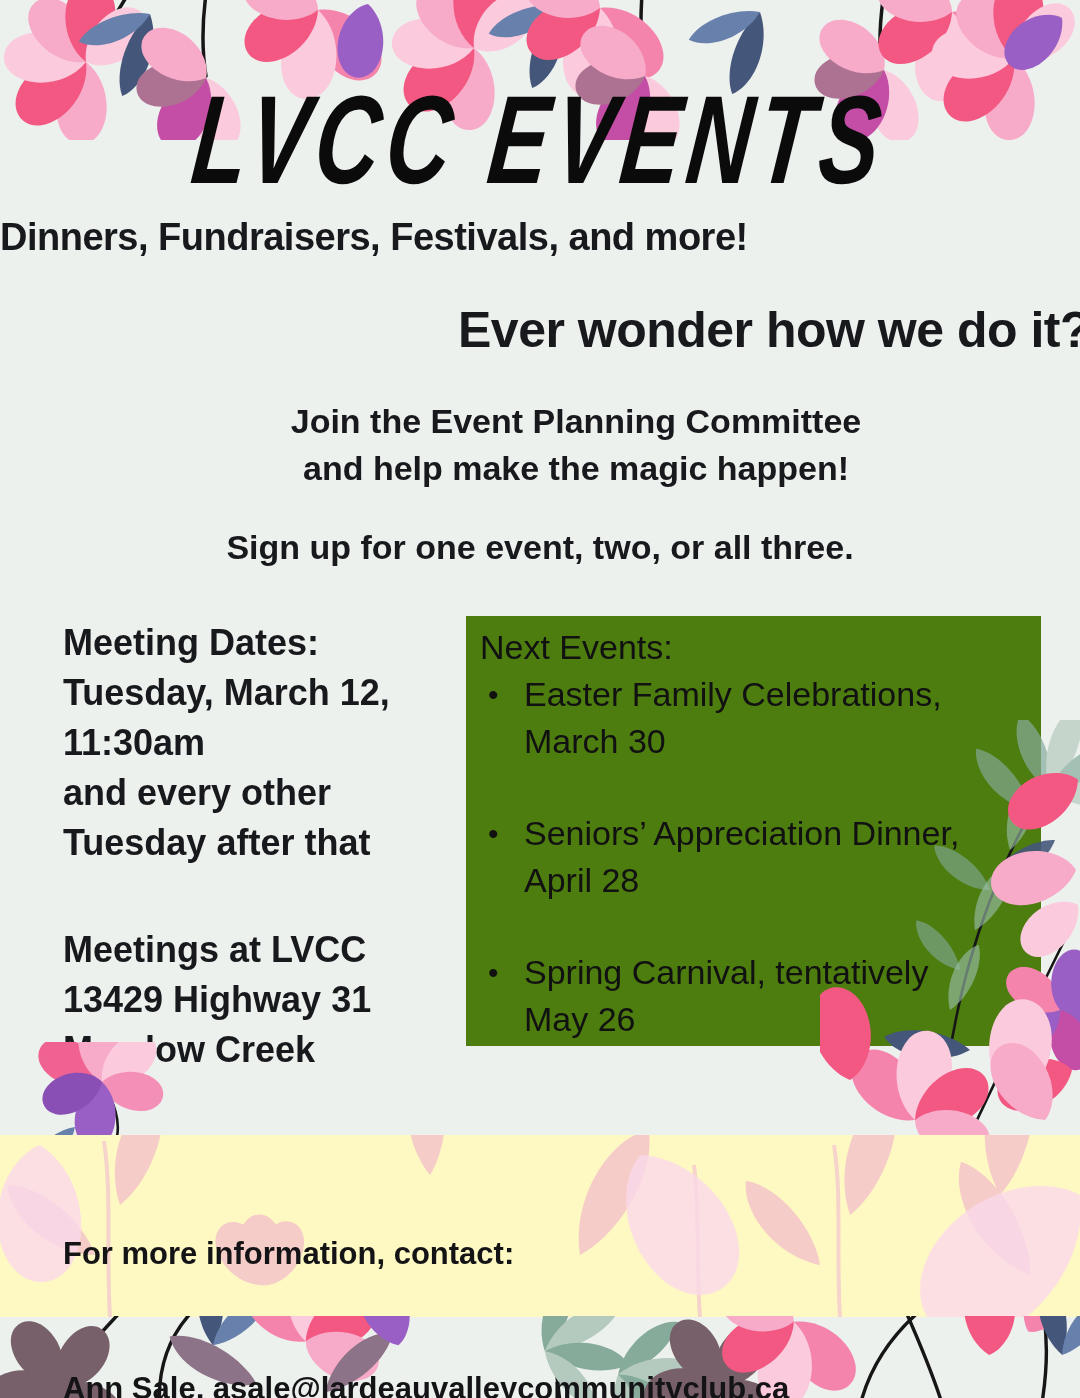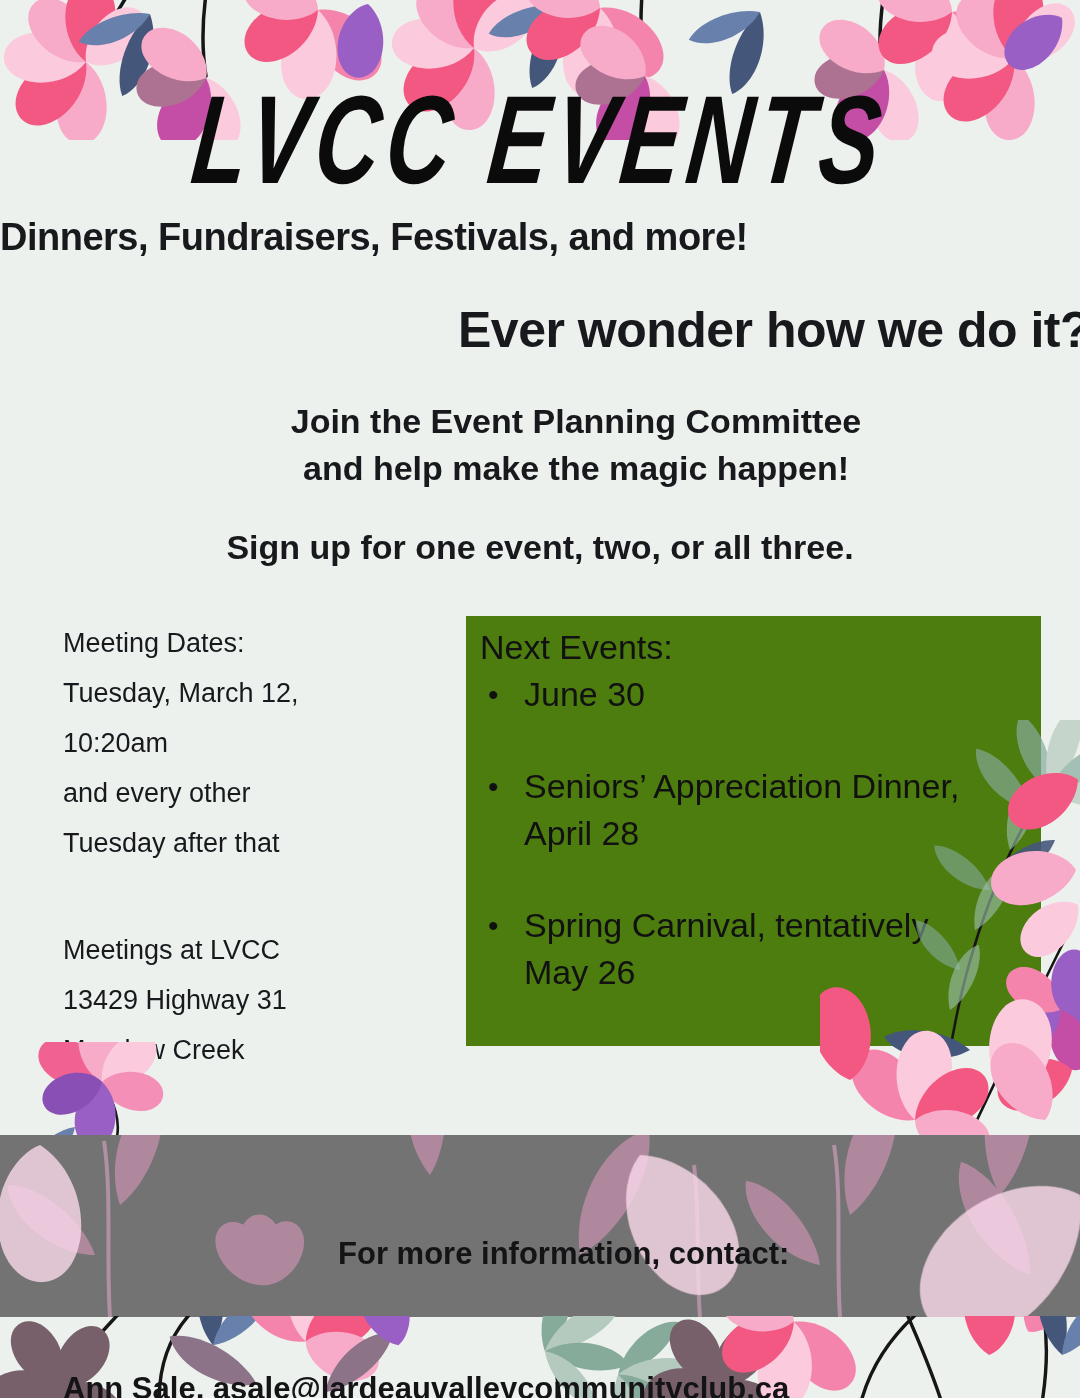--- a/index.html
+++ b/index.html
@@ -31,33 +31,33 @@
   .invite{
     top:398px; left:0; width:100%; text-align:center;
     font-size:34px; line-height:47px; font-weight:700;padding-left:36px;
   }
   .signup{
     top:524px; left:0; width:100%; text-align:center;
     font-size:34px; line-height:47px; font-weight:700;
   }
   .meeting{
     top:618px; left:63px; width:400px;
-    font-size:27px; line-height:50px; font-weight:400;
+    font-size:36px; line-height:50px; font-weight:700;
   }
   .meeting .location{margin-top:57px;}
   .events-box{
     top:616px; left:466px; width:575px; height:430px; box-sizing:border-box;
     background:#4d7c0f; padding:8px 12px 0 14px;
     font-size:34px; line-height:47px; font-weight:400; color:#111;
   }
   .events-box ul{list-style:none; margin:0; padding:0;}
   .events-box li{position:relative; padding-left:44px; margin-bottom:45px;}
   .events-box .bullet{position:absolute; left:8px; top:0px; font-size:30px;}
   .contact-band{
-    top:1135px; left:0; width:100%; height:182px; background:#737373;text-align:right;
+    top:1135px; left:0; width:100%; height:182px; background:#fef9c3;
   }
   .contact-lines{
     position:absolute; top:6px; left:63px; z-index:1;
     font-size:31px; line-height:45px; font-weight:700; color:#141416;
     white-space:pre-wrap;
   }
   .band-sil{position:absolute; inset:0; z-index:0;}
   .top-floral{top:0; left:0;}
   .bottom-floral{top:1316px; left:0;}
   .right-branch{top:720px; right:0;}
@@ -149,37 +149,38 @@
     <div>Join the Event Planning Committee</div>
     <div>and help make the magic happen!</div>
   </div>
 
   <div class="abs signup">Sign up for one event, two, or all three.</div>
 
   <div class="abs meeting">
     <div>
       <div>Meeting Dates:</div>
       <div>Tuesday, March 12,</div>
-      <div>10:20am</div>
+      <div>11:30am</div>
       <div>and every other</div>
       <div>Tuesday after that</div>
     </div>
     <div class="location">
       <div>Meetings at LVCC</div>
       <div>13429 Highway 31</div>
       <div>Meadow Creek</div>
     </div>
   </div>
 
   <div class="abs events-box">
     <div>Next Events:</div>
     <ul>
       <li>
         <span class="bullet">•</span>
-        <div>June 30</div>
+        <div>Easter Family Celebrations,</div>
+        <div>March 30</div>
       </li>
       <li>
         <span class="bullet">•</span>
         <div>Seniors’ Appreciation Dinner,</div>
         <div>April 28</div>
       </li>
       <li>
         <span class="bullet">•</span>
         <div>Spring Carnival, tentatively</div>
         <div>May 26</div>

